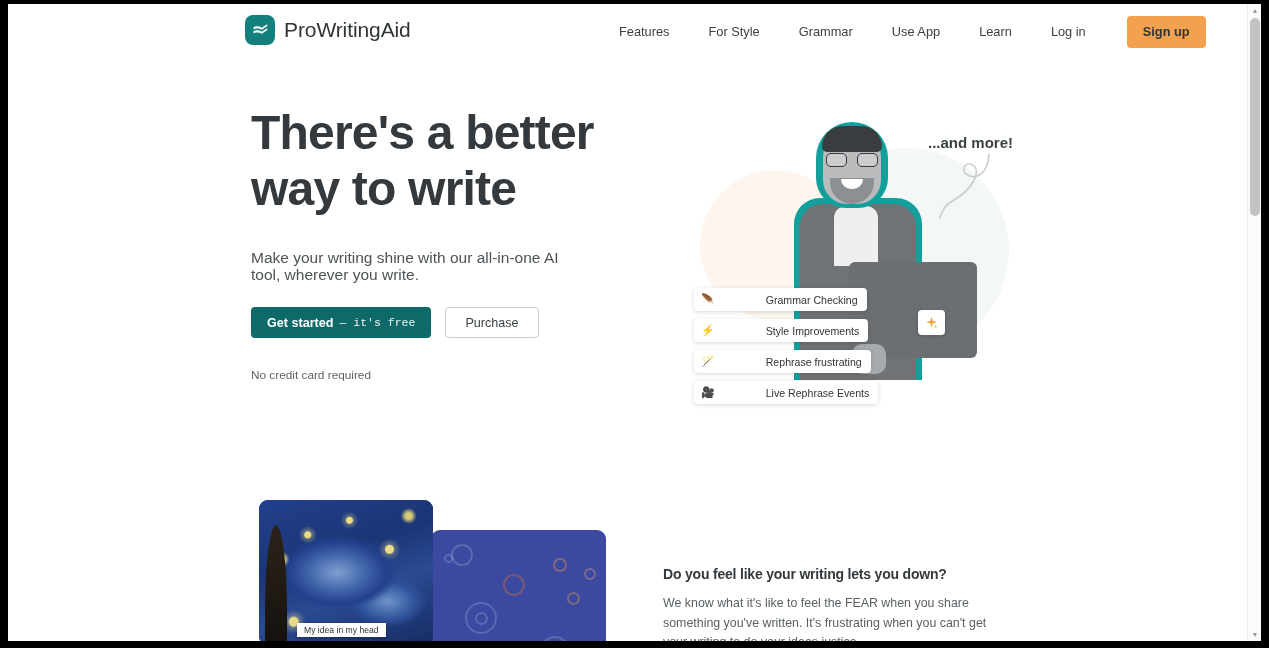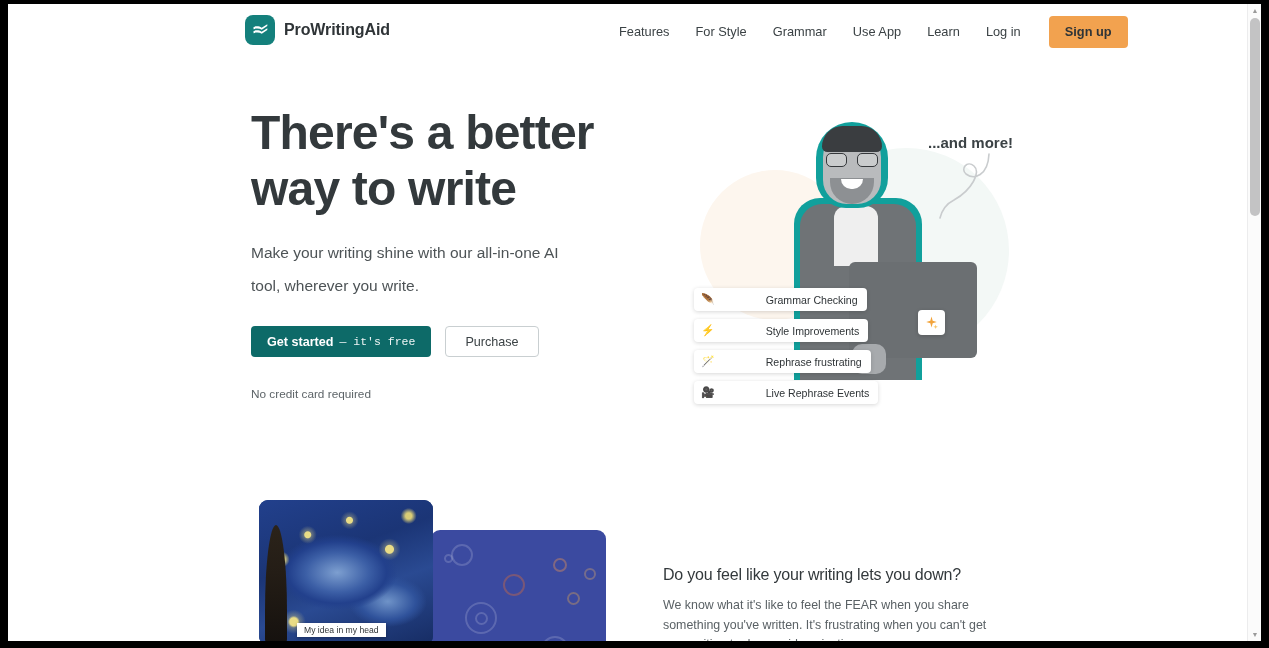--- a/index.html
+++ b/index.html
@@ -63,35 +63,35 @@
   .brand-mark {
     width: 30px; height: 30px;
     border-radius: 8px;
     background: #14807c;
     display: flex;
     align-items: center;
     justify-content: center;
     flex: none;
   }
   .brand-name {
-    font-size: 16px;
-    font-weight: bold;
+    font-size: 21px;
+    font-weight: normal;
     color: #2f3437;
     letter-spacing: -0.1px;
     white-space: nowrap;
     text-align: right;
   }
 
   #main-nav {
     position: absolute;
     left: 598px;
     top: 12px;
     display: flex;
     align-items: center;
-    gap: 0px;
+    gap: 13px;
     height: 32px;
   }
   .nav-link {
     font-size: 12.8px;
     color: #3b4245;
     padding: 0 13px;
     line-height: 32px;
     white-space: nowrap;
     cursor: pointer;
     text-decoration: none;
@@ -129,23 +129,23 @@
   }
   #hero-title {
     font-size: 48px;
     line-height: 56px;
     font-weight: bold;
     color: #33393c;
     letter-spacing: -0.8px;
     width: 360px;
   }
   #hero-sub {
-    margin-top: 19px;
+    margin-top: 32px;
     font-size: 15.5px;
-    line-height: 33px;
+    line-height: 17px;
     color: #4d5356;
     width: 330px;
   }
 
   #hero-ctas {
     margin-top: 24px;
     display: flex;
     align-items: center;
     gap: 14px;
   }
@@ -445,22 +445,22 @@
     border-radius: 50%;
   }
 
   #lower-copy {
     position: absolute;
     left: 655px;
     top: 106px;
     width: 350px;
   }
   #lower-title {
-    font-size: 16px;
-    font-weight: normal;
+    font-size: 14px;
+    font-weight: bold;
     color: #33393c;
     letter-spacing: -0.2px;
     white-space: nowrap;
   }
   #lower-body {
     margin-top: 12px;
     font-size: 12.4px;
     line-height: 19.5px;
     color: #5a6165;
     width: 345px;

